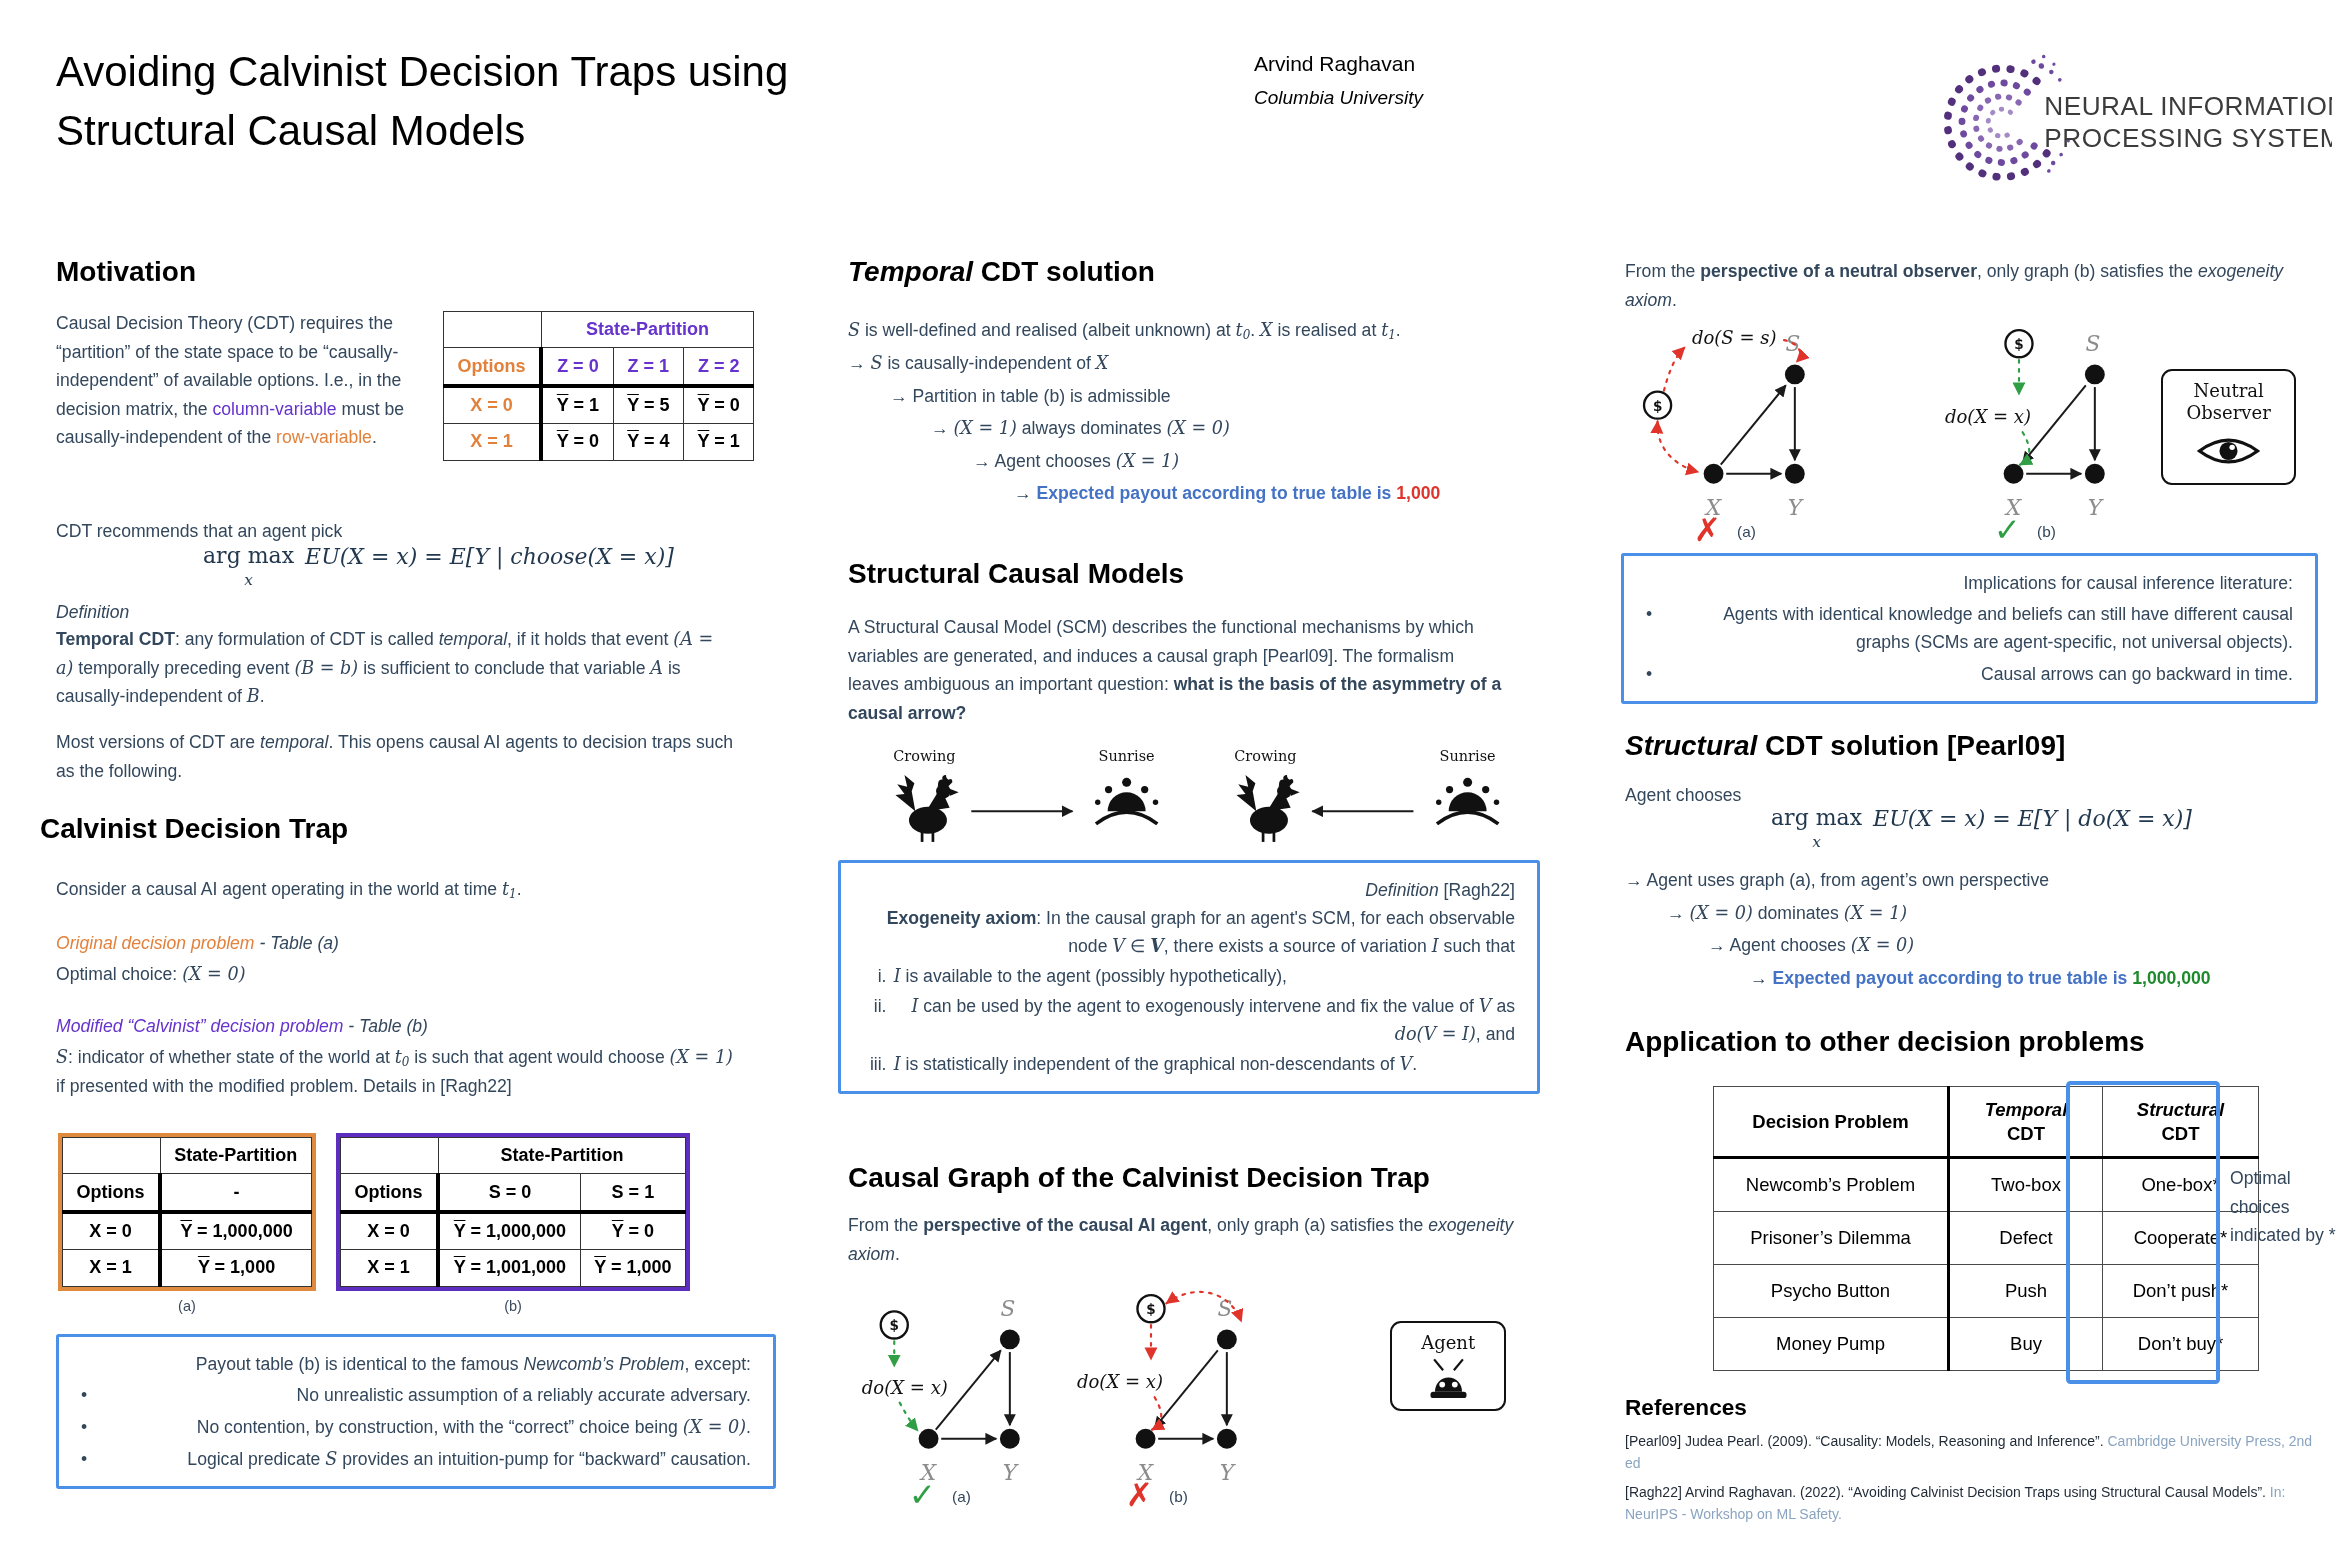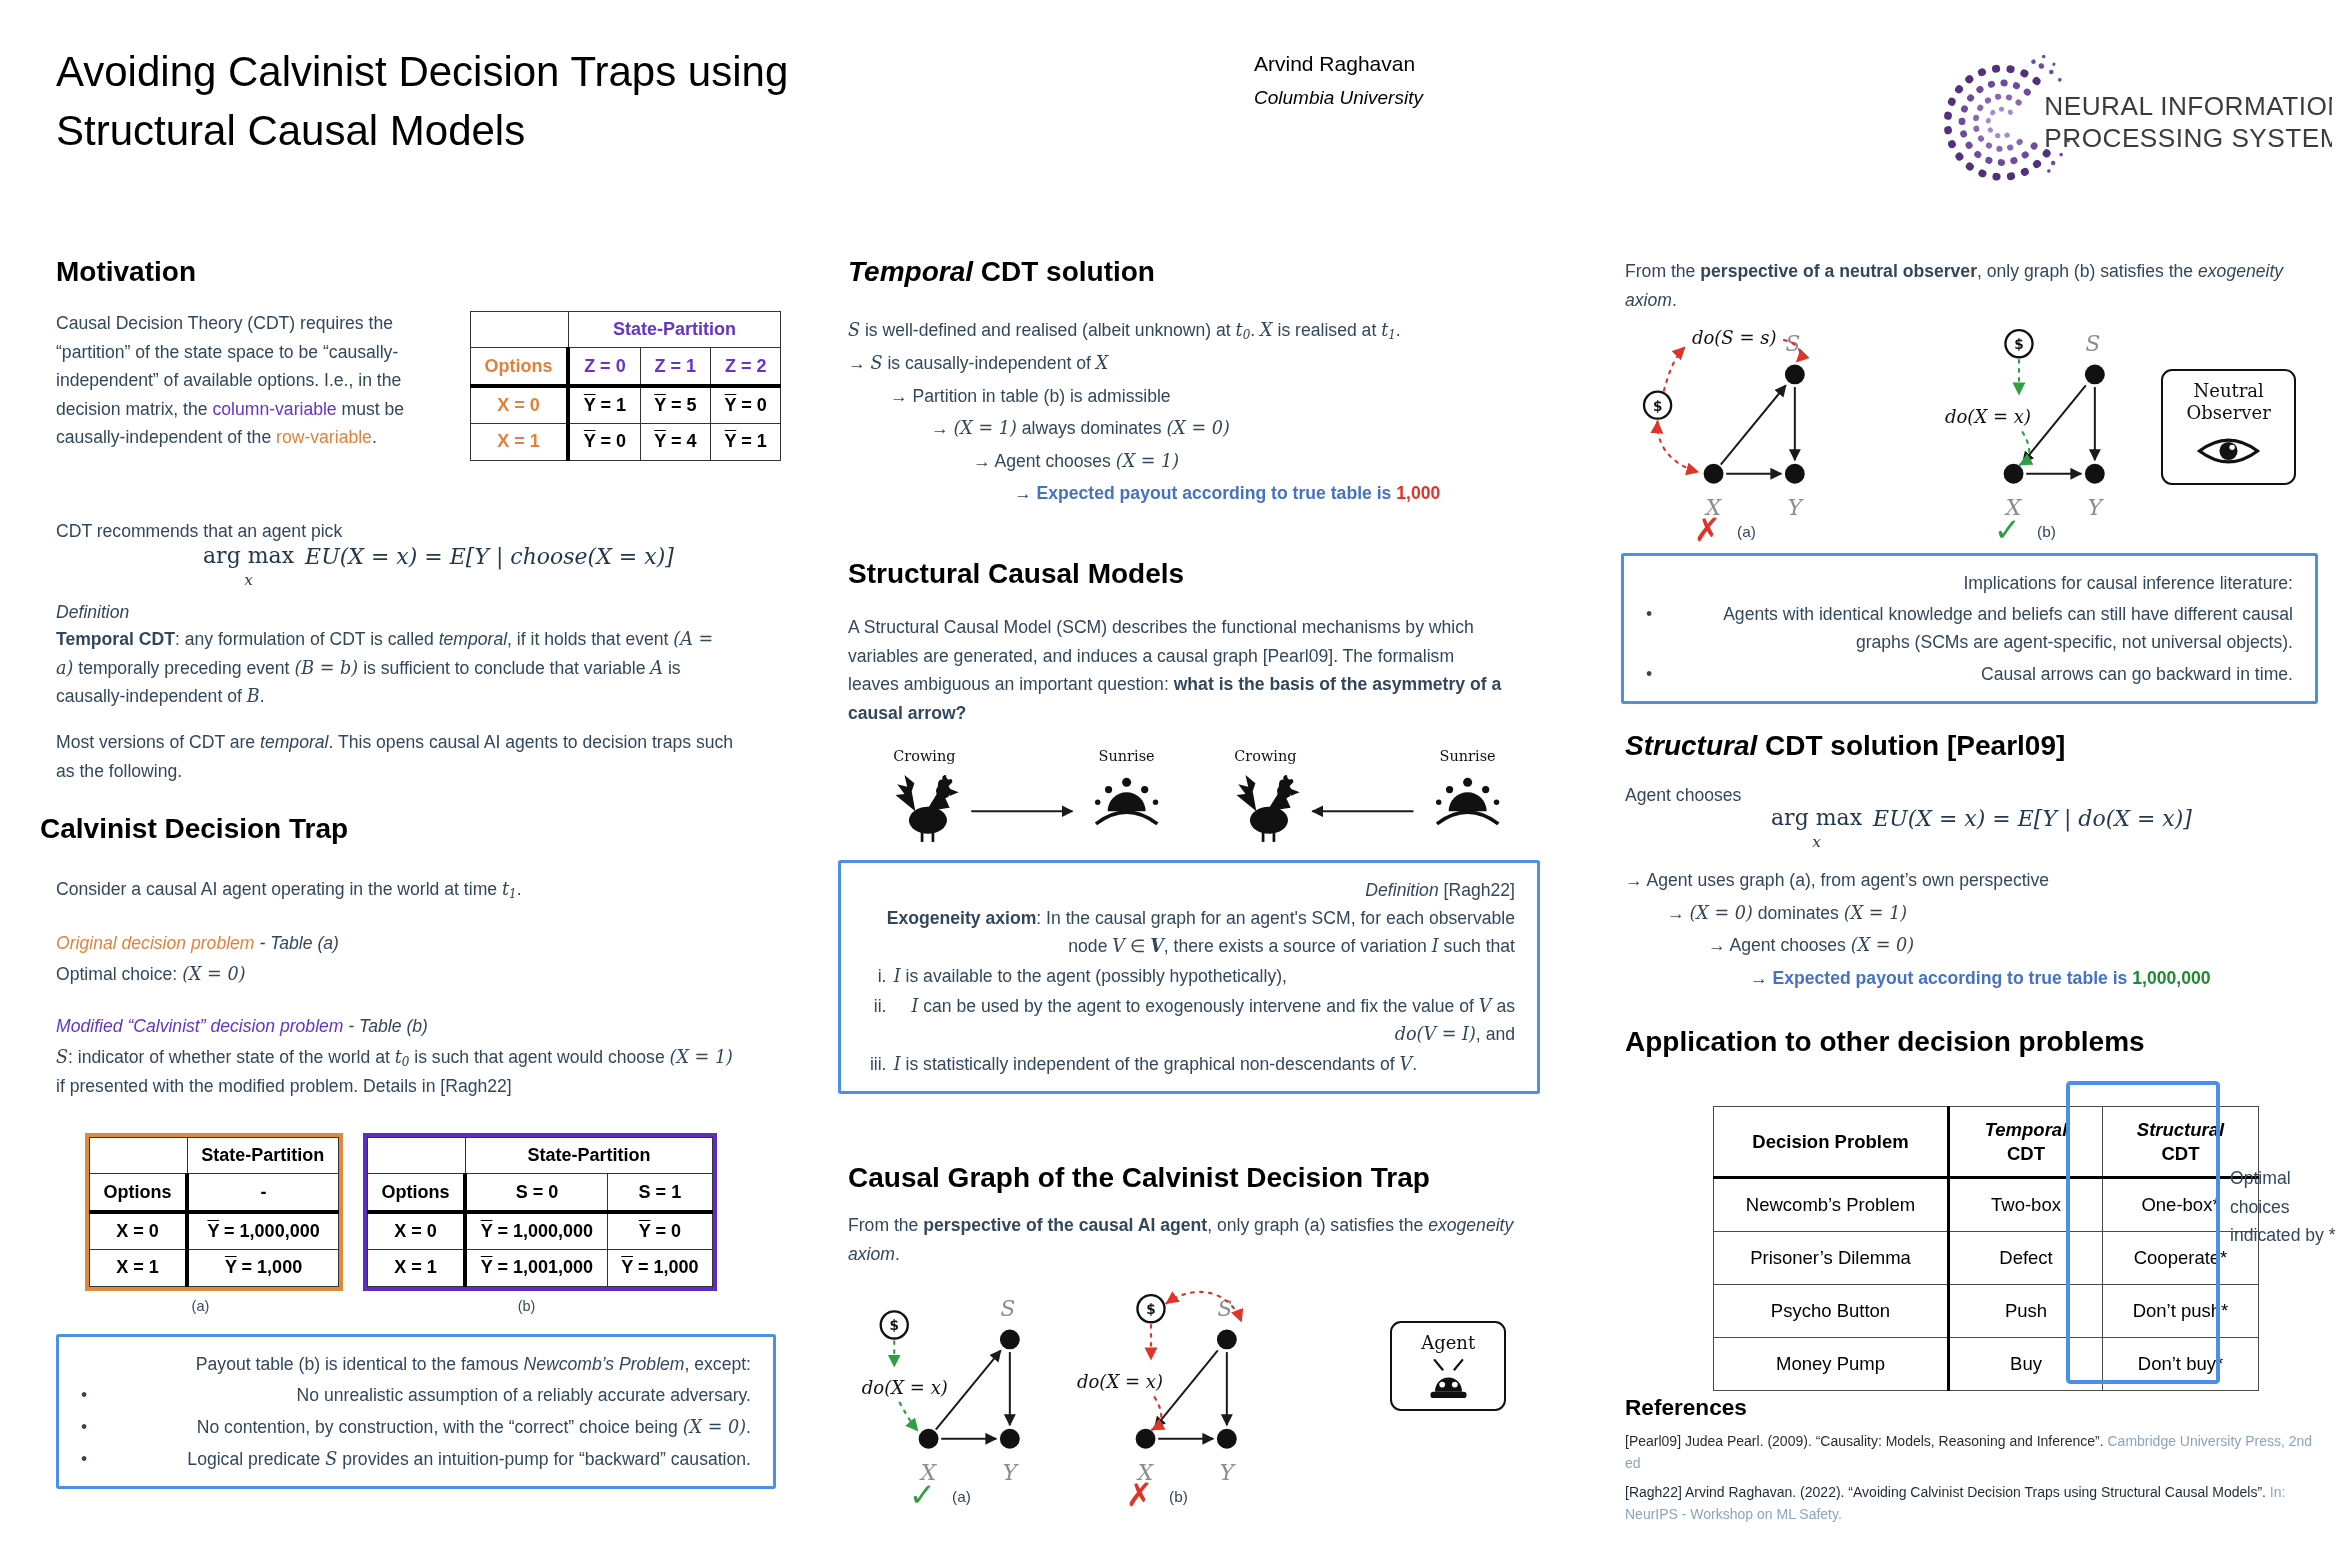--- a/index.html
+++ b/index.html
@@ -23,21 +23,21 @@
   .affil{position:absolute;left:1254px;top:87px;font-size:19px;font-style:italic;color:#000;}
   .logot{font-size:29px;fill:#3c3c3c;letter-spacing:0.5px;font-family:"Liberation Sans",sans-serif;}
   
   .dtab{border-collapse:collapse;background:#fff;font-size:18px;font-weight:700;color:#000;text-align:center;}
   .dtab td{border:1.8px solid #333;padding:7.2px 13.6px;white-space:nowrap;}
   .dtab tr:nth-child(2) td{border-bottom:4.1px solid #000;}
   .dtab tr:not(:first-child) td:first-child{border-right:4.1px solid #000;}
   .dtab.accent .ttl,.dtab.accent .colh{color:#6633cc;}
   .dtab.accent .opt,.dtab.accent .rowh{color:#e2813b;}
   .twrap{position:absolute;text-align:center;}
-  .tbox{display:inline-block;background:#fff;margin-left:27px;}
+  .tbox{display:inline-block;background:#fff;}
   .tbox.bo-a{border:4.5px solid #df8a3e;}
   .tbox.bo-b{border:4.5px solid #5c2dbf;}
   .cap{font-size:14.5px;color:#3a4a5c;margin-top:4.5px;}
   
   .bluebox{position:absolute;border:3.6px solid #4a8fe8;border-radius:2.7px;background:#fff;padding:12.6px 22px;font-size:17.6px;line-height:1.6;color:#33475c;text-align:right;}
   .bl{display:flex;gap:12.6px;margin-top:3.6px;}
   .bm{flex:0 0 auto;}
   .bt{flex:1;}
   
   .cascade{position:absolute;font-size:17.6px;color:#33475c;}
@@ -61,21 +61,21 @@
   .d{fill:none;stroke-width:2.4;stroke-dasharray:3 7;stroke-linecap:round;}
   .g{stroke:#2f9e44;} .r{stroke:#e0342b;}
   .vc{font-family:"DejaVu Sans",sans-serif;font-size:36px;font-weight:700;}
   .ok{fill:#2f9e44;} .bad{fill:#e0342b;}
   .gcap{font-size:17px;fill:#33475c;font-family:"Liberation Sans",sans-serif;}
   .plab{font-family:"DejaVu Serif",serif;font-size:16px;fill:#111;}
   
   .charbox{position:absolute;border:2.3px solid #111;border-radius:11px;background:#fff;text-align:center;padding:9px 7.2px 7.2px 7.2px;}
   .charbox .cb-label{font-family:"DejaVu Serif",serif;font-size:18px;color:#111;line-height:1.2;}
   
-  .atab{border-collapse:collapse;text-align:center;font-size:18.5px;color:#000;background:#fff;margin-top:20px;}
+  .atab{border-collapse:collapse;text-align:center;font-size:18.5px;color:#000;background:#fff;}
   .atab td{border:1.8px solid #4a4a4a;height:52px;padding:0 9px;}
   .atab tr:first-child td{border-bottom:3.6px solid #000;height:69px;font-weight:700;}
   .atab td.c1{border-right:3.2px solid #000;width:215px;}
   .atab td:nth-child(2){width:134px;}
   .atab td:nth-child(3){width:137px;}
   .blk{display:block;line-height:1.25;}
   .blue-outline{position:absolute;border:4.5px solid #4a8fe8;border-radius:4.5px;pointer-events:none;}
   
   .ref{font-size:14px;line-height:1.55;color:#1f2a36;margin-bottom:8.1px;}
 </style>

